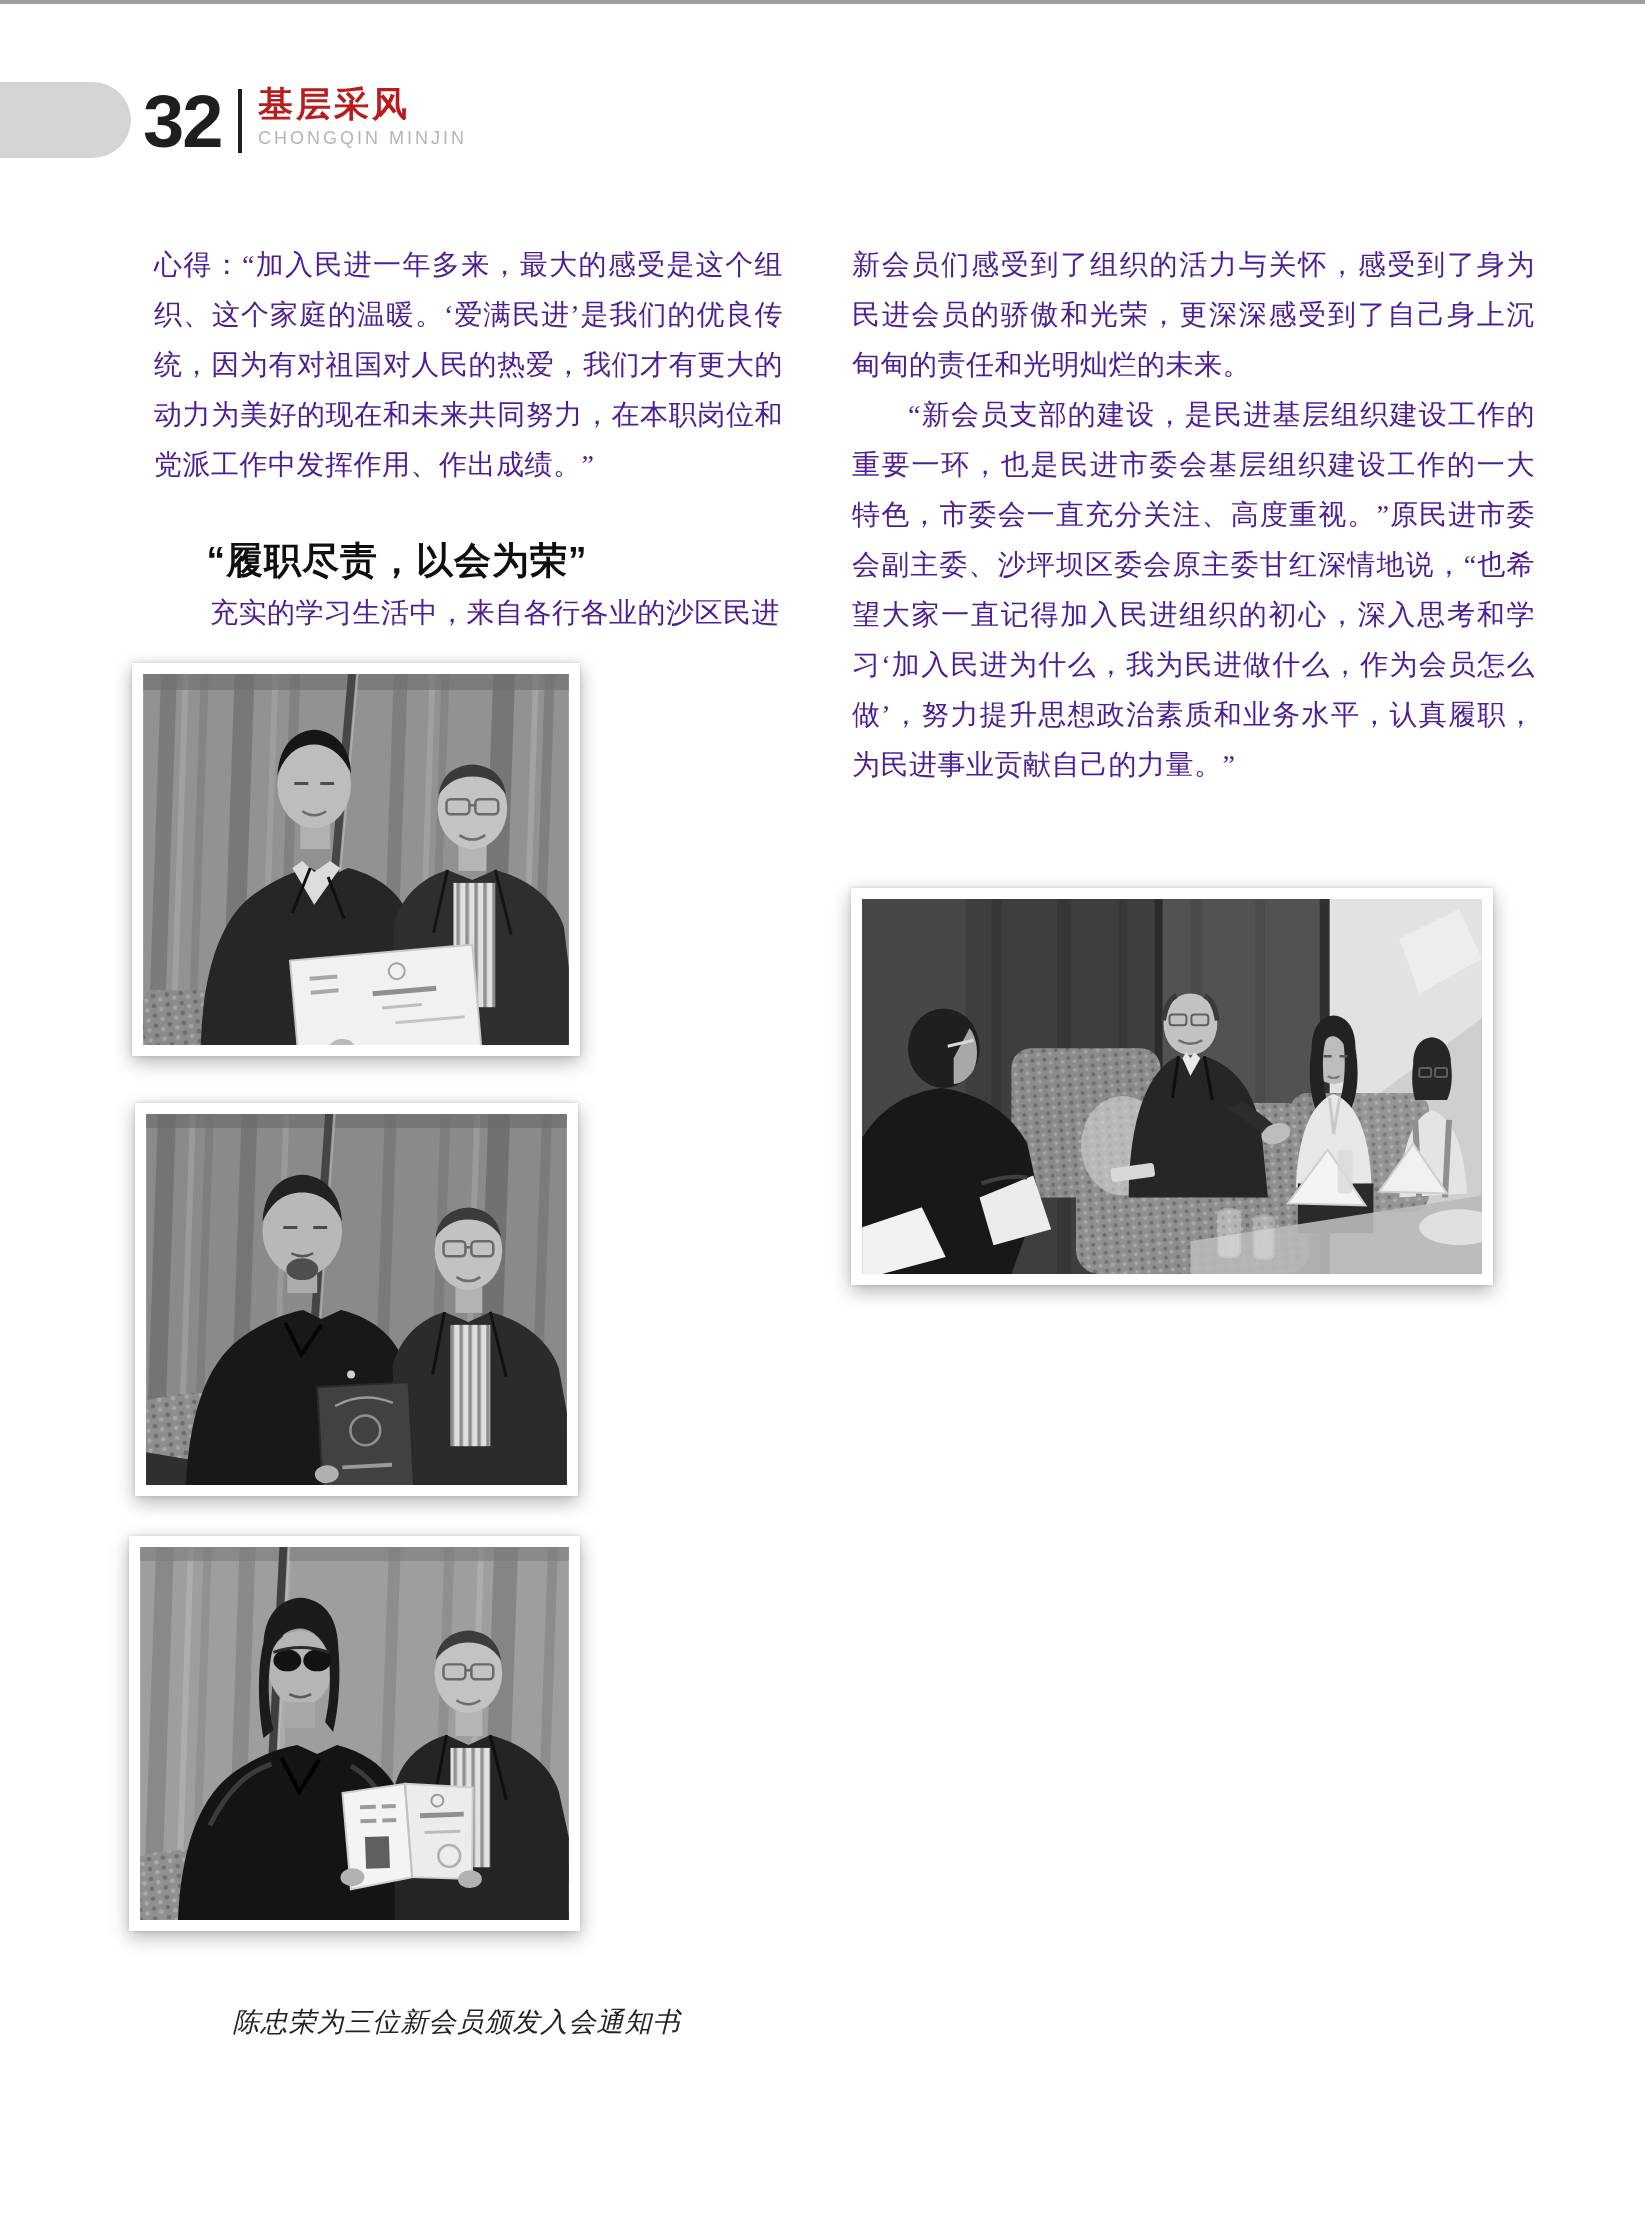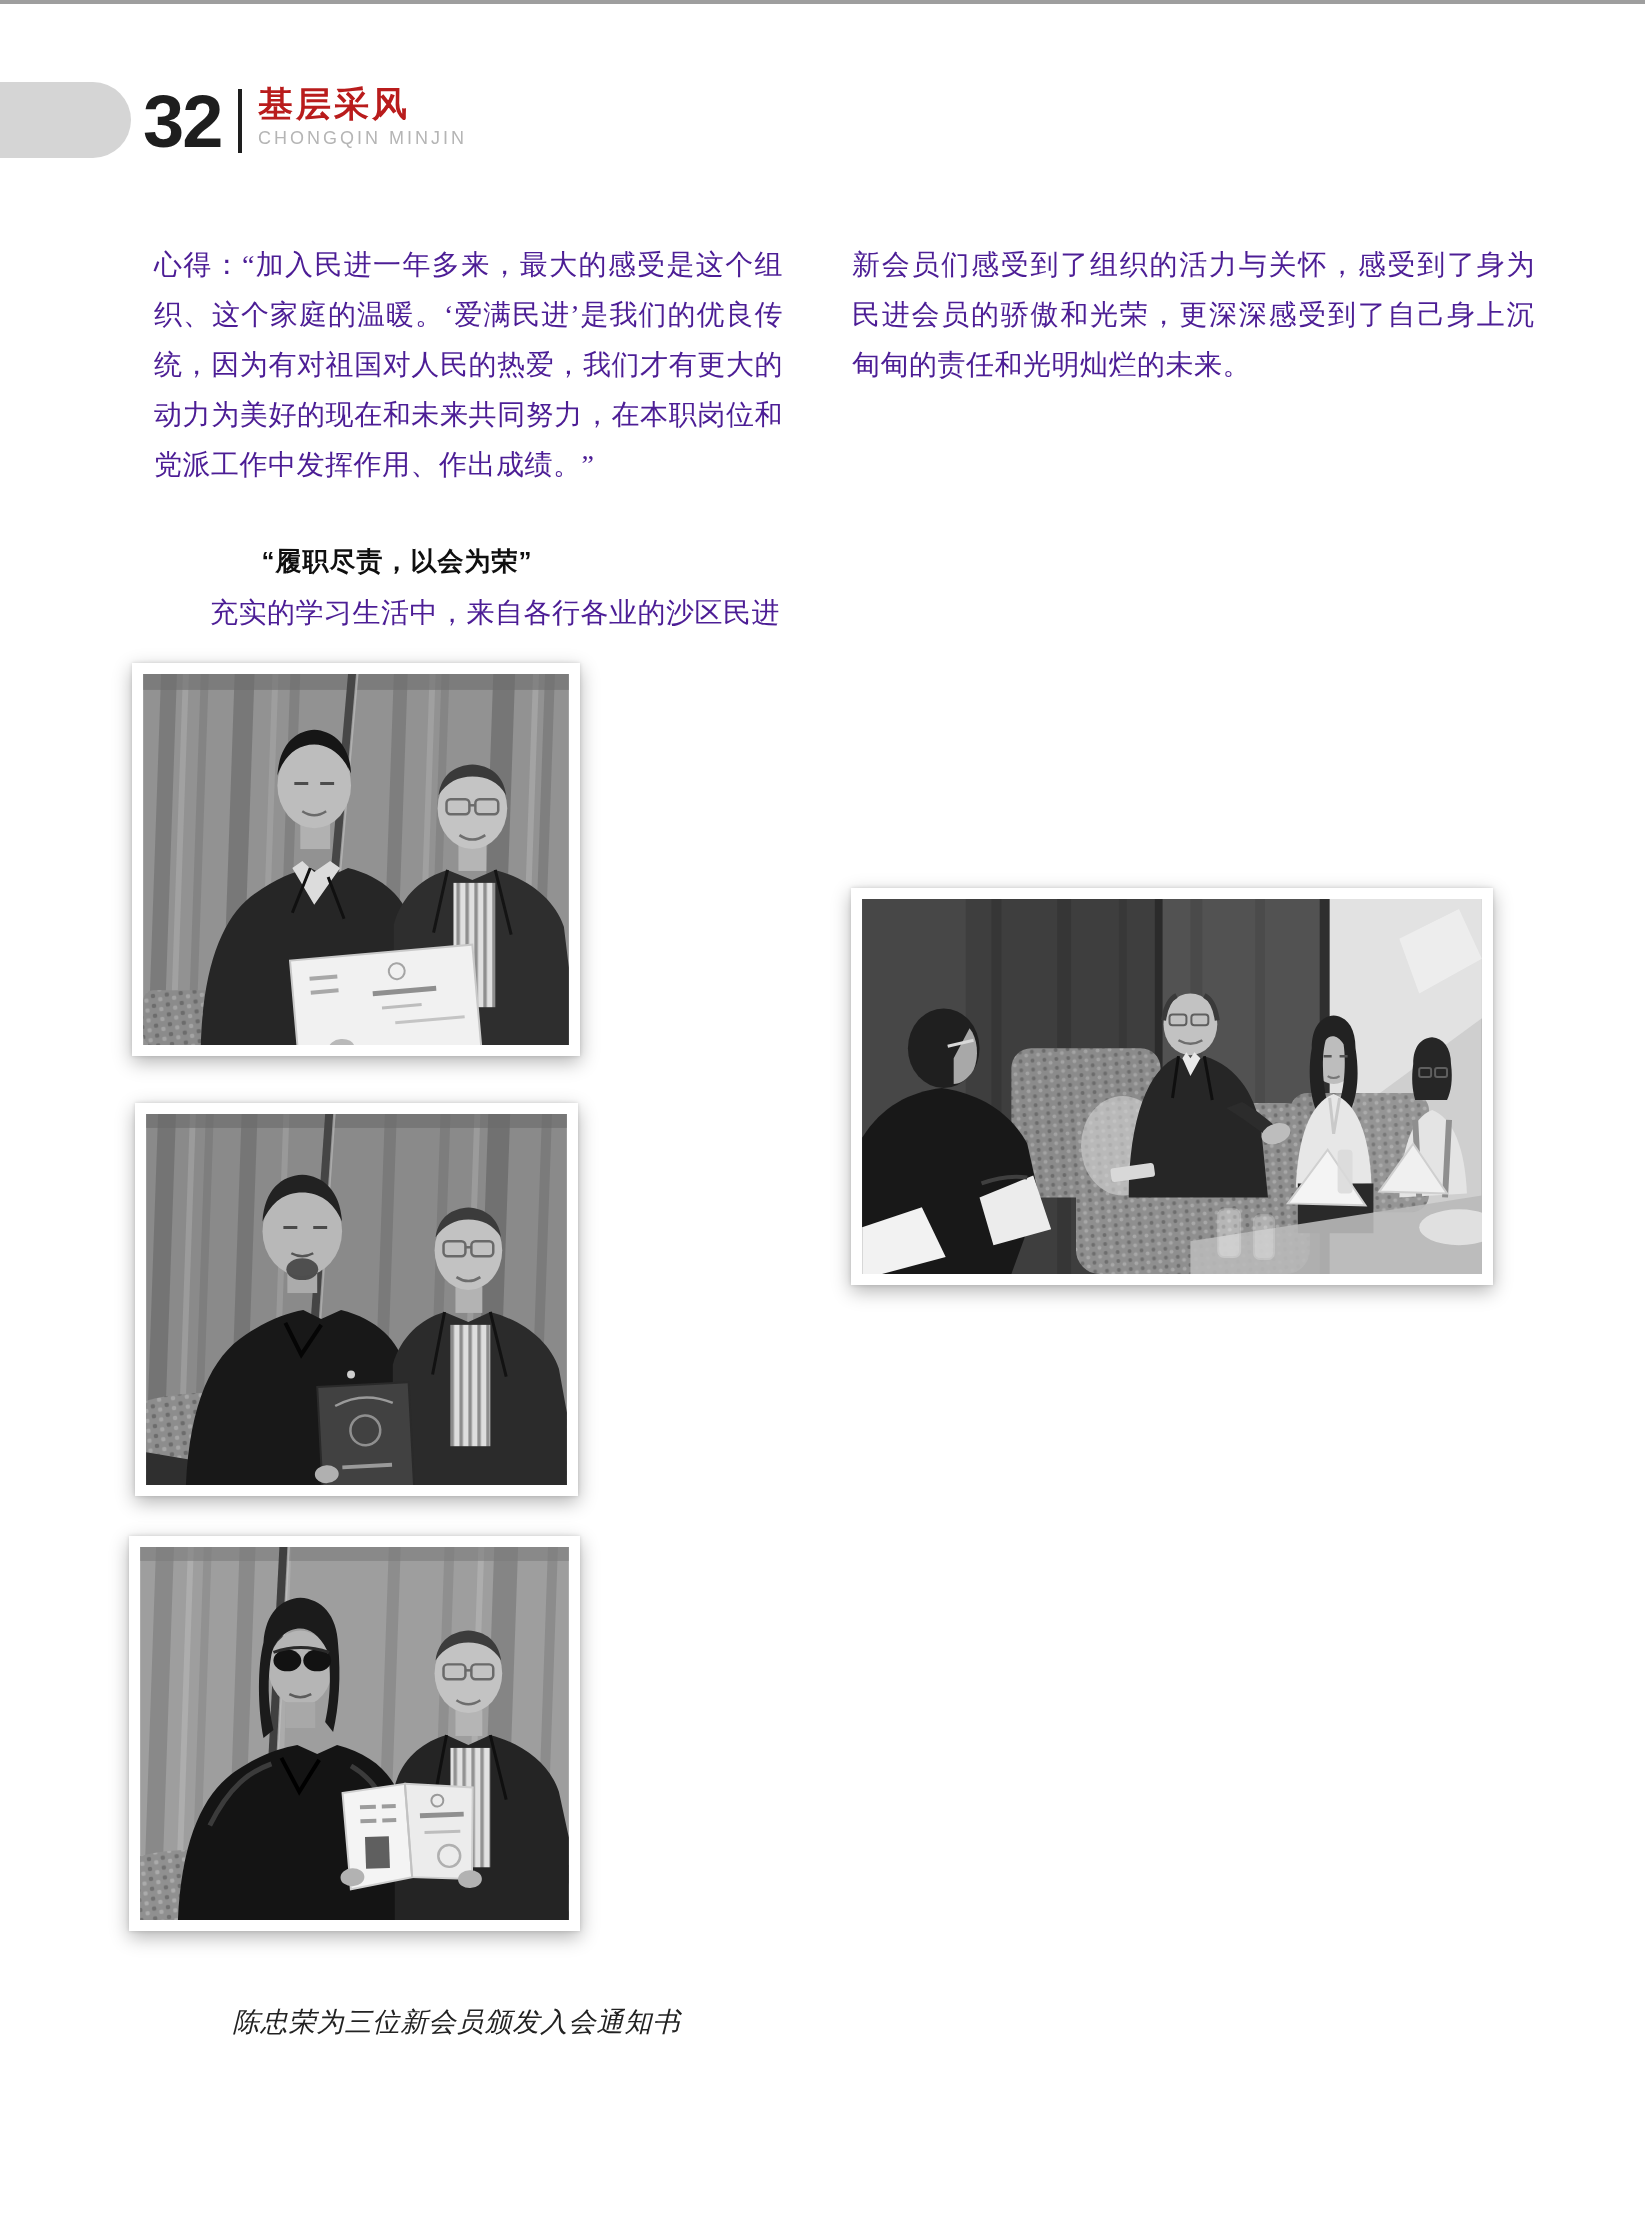--- a/index.html
+++ b/index.html
@@ -18,21 +18,21 @@
                     font-size:18px;line-height:22px;color:#b5b5b5;letter-spacing:3px;}
 
   
   .body-text{font-size:28px;line-height:50px;text-align:justify;text-justify:inter-character;
              letter-spacing:0.5px;color:#4c1d95;}
   .body-text p{margin:0;}
   .indent{text-indent:2em;}
   .col-left-para1{left:154px;top:236px;width:629px;}
   .col-left-heading{left:154px;top:535px;width:486px;text-align:center;
                     font-family:"Liberation Sans","DejaVu Sans",sans-serif;
-                    font-size:26px;line-height:44px;font-weight:700;color:#0f0f0f;letter-spacing:1px;}
+                    font-size:37px;line-height:44px;font-weight:700;color:#0f0f0f;letter-spacing:1px;}
   .col-left-para2{left:154px;top:584px;width:629px;}
   .col-right{left:852px;top:236px;width:683px;}
 
   
   .photo-frame{background:#ffffff;padding:11px;box-sizing:border-box;
                box-shadow:0 6px 18px rgba(0,0,0,.30),0 0 4px rgba(0,0,0,.14);}
   .photo-frame svg{display:block;}
   .photo-1{left:132px;top:659px;width:448px;height:393px;}
   .photo-2{left:135px;top:1099px;width:443px;height:393px;}
   .photo-3{left:129px;top:1532px;width:451px;height:395px;}
@@ -53,20 +53,21 @@
   <div class="abs header-divider"></div>
   <div class="abs section-title">基层采风</div>
   <div class="abs section-subtitle">CHONGQIN MINJIN</div>
 
   <div class="abs body-text col-left-para1">心得：“加入民进一年多来，最大的感受是这个组织、这个家庭的温暖。‘爱满民进’是我们的优良传统，因为有对祖国对人民的热爱，我们才有更大的动力为美好的现在和未来共同努力，在本职岗位和党派工作中发挥作用、作出成绩。”</div>
   <div class="abs col-left-heading">“履职尽责，以会为荣”</div>
   <div class="abs body-text col-left-para2 indent">充实的学习生活中，来自各行各业的沙区民进</div>
 
   <div class="abs body-text col-right">
     <p>新会员们感受到了组织的活力与关怀，感受到了身为民进会员的骄傲和光荣，更深深感受到了自己身上沉甸甸的责任和光明灿烂的未来。</p>
+    <p class="indent">“新会员支部的建设，是民进基层组织建设工作的重要一环，也是民进市委会基层组织建设工作的一大特色，市委会一直充分关注、高度重视。”原民进市委会副主委、沙坪坝区委会原主委甘红深情地说，“也希望大家一直记得加入民进组织的初心，深入思考和学习‘加入民进为什么，我为民进做什么，作为会员怎么做’，努力提升思想政治素质和业务水平，认真履职，为民进事业贡献自己的力量。”</p>
   </div>
 
   <div class="abs photo-frame photo-1">
     <svg width="426" height="371" viewBox="0 0 428 373">
       <title>黑白照片：陈忠荣为新会员颁发入会通知书（一）</title>
       <defs>
         <pattern id="p1w" width="14" height="10" patternUnits="userSpaceOnUse" patternTransform="rotate(-6)">
           <rect width="14" height="10" fill="#8b8b8b"></rect>
             <circle cx="4" cy="3" r="2.3" fill="#6c6c6c"></circle>
             <circle cx="11" cy="7" r="2.3" fill="#a4a4a4"></circle>

